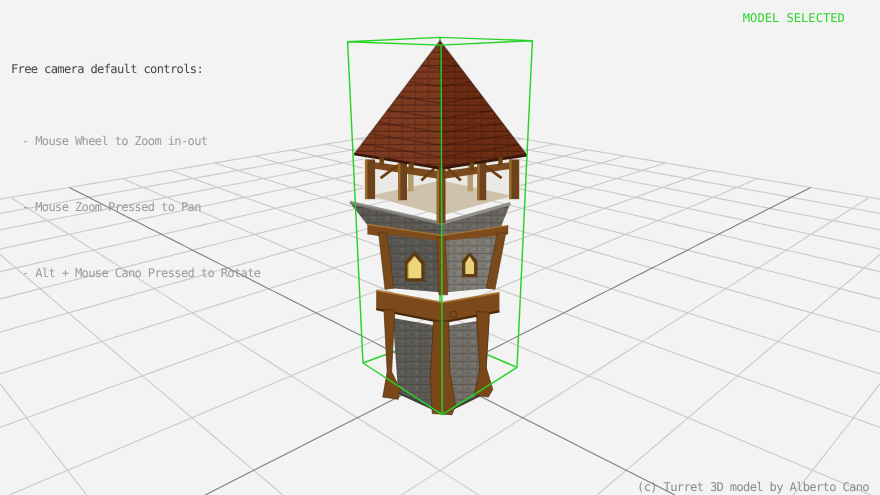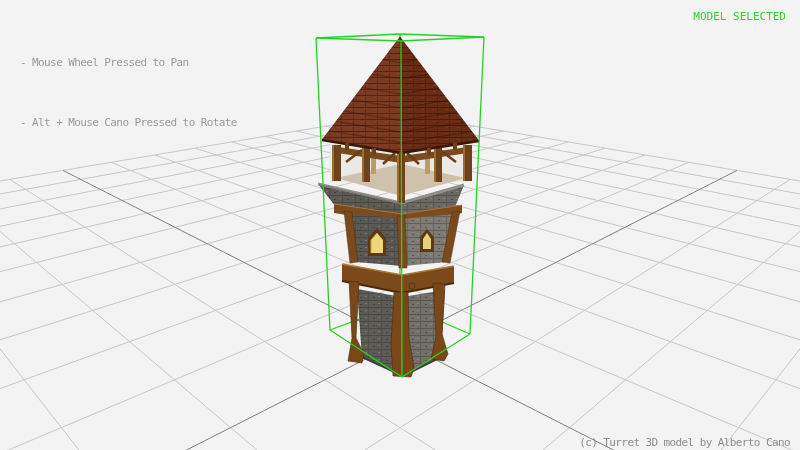--- a/index.html
+++ b/index.html
@@ -9,21 +9,21 @@
     overflow:hidden;
     background:#f3f3f3;
     font-family:"DejaVu Sans Mono","Liberation Mono",monospace;
     cursor:default;
   }
   .stage svg{position:absolute;left:0;top:0;}
   .overlay{position:absolute;white-space:pre;font-size:11px;letter-spacing:-0.6px;line-height:20px;}
   .help{left:10px;top:13px;color:#9b9b9b;}
   .help .title{color:#474747;margin-bottom:6px;}
   .help .item{padding-left:10px;}
-  .status{right:14px;top:7px;color:#2ed32e;letter-spacing:0px;padding-left:43px;}
+  .status{right:32px;top:7px;color:#2ed32e;letter-spacing:0px;padding-left:43px;}
   .footer{top:433px;font-size:11px;}
   .footer-left{left:10px;}
   .footer-right{right:10px;color:#8d8d8d;}
 </style>
 </head>
 <body>
 
 <div class="stage" style="background: rgb(243, 243, 243);">
 
   <svg width="800" height="450" viewBox="0 0 800 450">
@@ -187,21 +187,23 @@
     <g id="bbox-front" fill="none" stroke-width="1.3" stroke="#25d325">
       <path d="M316,38 L401,41 L484,37"></path>
       <path d="M316,38 L330,330"></path>
       <path d="M401,41 L402,377"></path>
       <path d="M484,37 L470,334"></path>
       <path d="M330,330 L402,377 L470,334"></path>
     </g>
   </svg>
 
   <div class="overlay help">
-    <div class="item">- Mouse Wheel Pressed to Pan</div>
+    <div class="title">Free camera default controls:</div>
+    <div class="item">- Mouse Wheel to Zoom in-out</div>
+    <div class="item">- Mouse Zoom Pressed to Pan</div>
     <div class="item">- Alt + Mouse Cano Pressed to Rotate</div>
   </div>
 
   <div class="overlay status" style="color: rgb(46, 211, 46);">MODEL SELECTED</div>
 
   <div class="overlay footer footer-left">
     
   </div>
 
   <div class="overlay footer footer-right">(c) Turret 3D model by Alberto Cano</div>

